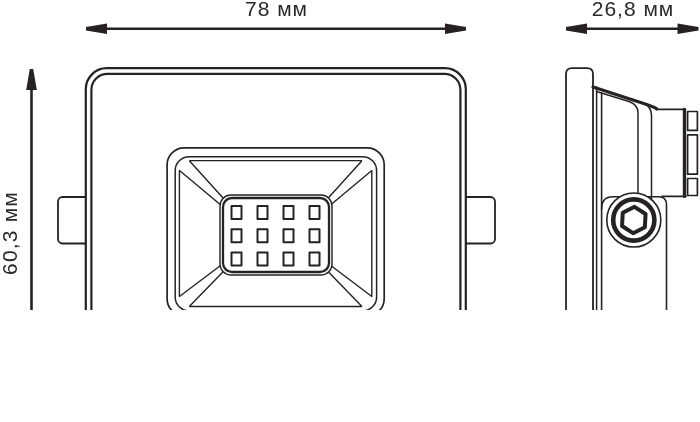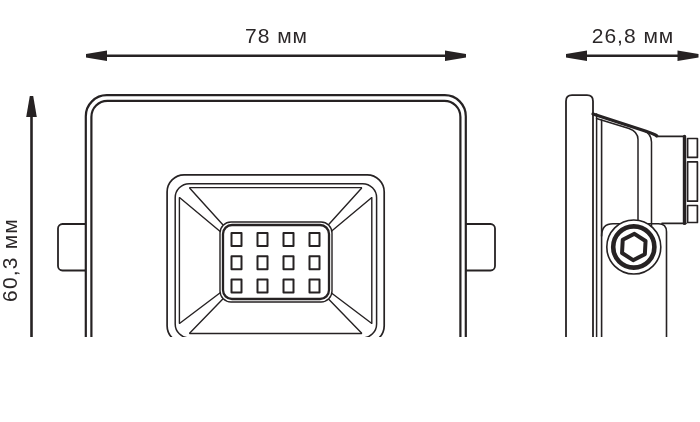--- a/index.html
+++ b/index.html
@@ -1,16 +1,16 @@
 <!DOCTYPE html>
 <html><head>
 <meta charset="utf-8">
 <style>
   html,body{margin:0;padding:0;background:#ffffff;}
-  .wrap{width:700px;height:310px;position:relative;overflow:hidden;background:#fff;margin-top:27px;}
+  .wrap{width:700px;height:310px;position:relative;overflow:hidden;background:#fff;}
   svg{display:block;}
   text{font-family:"Liberation Sans", sans-serif;fill:#2b2728;}
 </style>
 </head>
 <body>
 <div class="wrap">
 <svg width="700" height="422" viewBox="0 0 700 422" fill="none" stroke-linecap="round" stroke-linejoin="round">
 
   <rect x="91" y="389" width="372" height="31.3" rx="12" stroke="#262223" stroke-width="1.7" fill="#fff"></rect>
 

